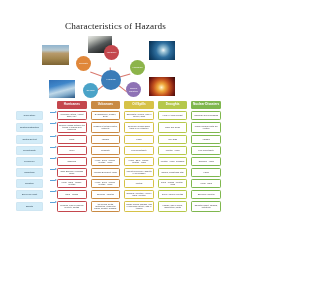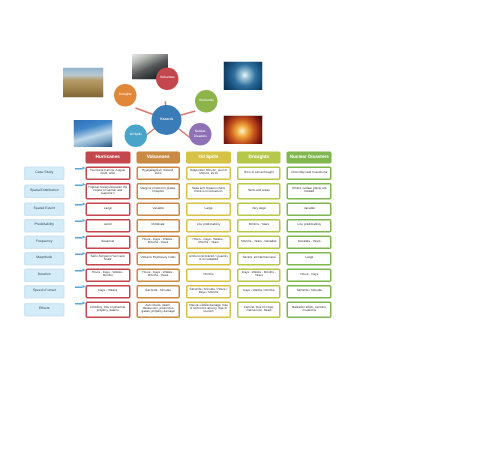--- a/index.html
+++ b/index.html
@@ -80,20 +80,21 @@
   .head{
     flex:1;border-radius:1.2px;color:#ffffff;font-size:3.1px;font-weight:bold;
     text-align:center;padding:2.2px 0.5px;line-height:1.12;box-sizing:border-box;
   }
 </style>
 </head>
 <body>
 
 <div id="page">
 
+  <div id="title">Characteristics of Hazards</div>
 
   <div id="mindmap">
 
     <div class="photo ph-volc"></div>
     <div class="photo ph-hurr"></div>
     <div class="photo ph-nuke"></div>
     <div class="photo ph-oil"></div>
     <div class="photo ph-drou"></div>
 
     <div class="link" style="left:111px;top:45px;width:12px;transform:rotate(-94deg);"></div>

